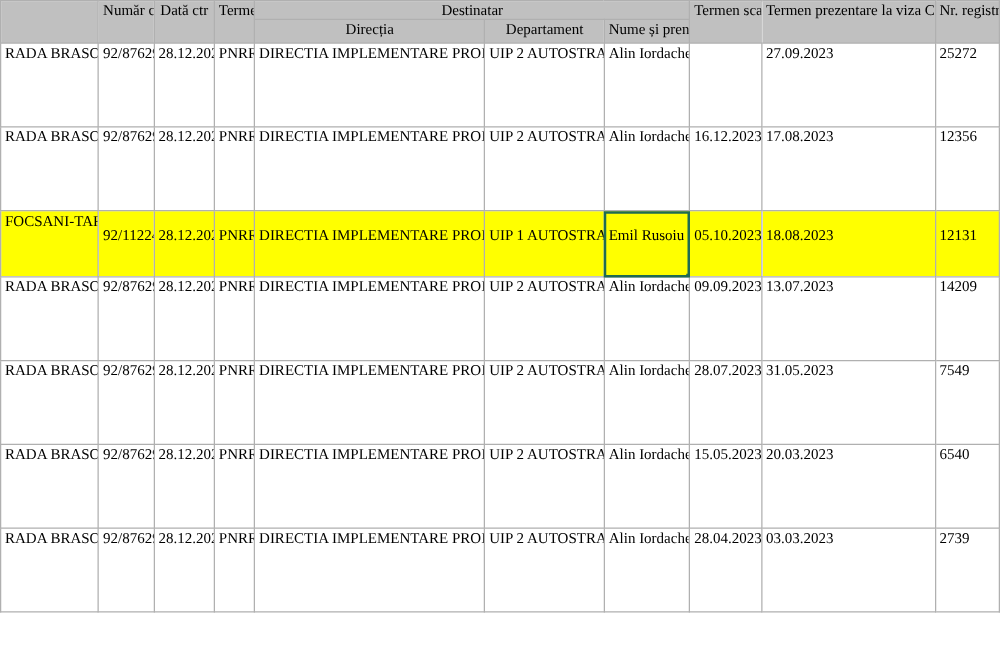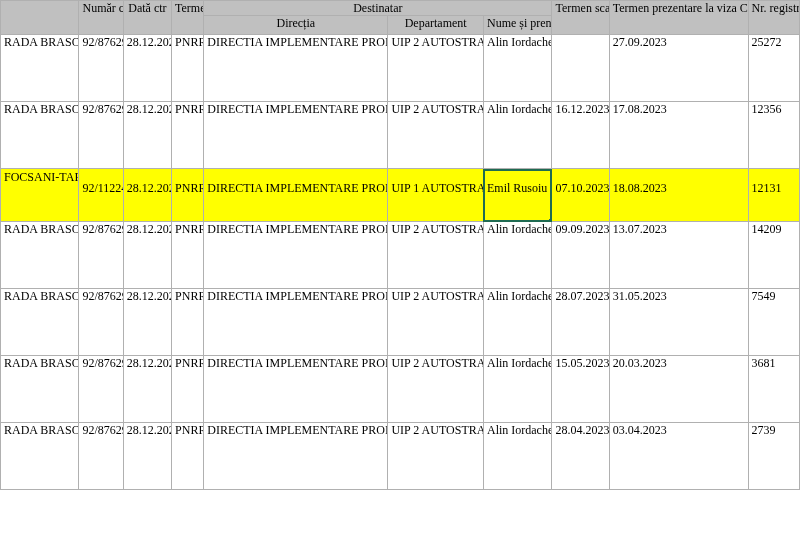--- a/index.html
+++ b/index.html
@@ -169,21 +169,21 @@
       </tr>
 
       <tr class="highlight">
         <td class="obiectiv-cell r1">FOCSANI-TARG KM</td>
         <td class="val-cell">92/112247</td>
         <td class="val-cell">28.12.2022</td>
         <td class="val-cell">PNRR</td>
         <td class="val-cell">DIRECTIA IMPLEMENTARE PROIECTE</td>
         <td class="val-cell">UIP 1 AUTOSTRAZI</td>
         <td class="val-cell selected-cell">Emil Rusoiu</td>
-        <td class="val-cell">07.10.2023</td>
+        <td class="val-cell">05.10.2023</td>
         <td class="val-cell">18.08.2023</td>
         <td class="val-cell">12131</td>
       </tr>
 
       <tr>
         <td class="obiectiv-cell">RADA BRASOV-SECTIUNEA 700-25+500 SI fBOR KM 0+000-</td>
         <td class="val-cell">92/87629</td>
         <td class="val-cell">28.12.2020</td>
         <td class="val-cell">PNRR</td>
         <td class="val-cell">DIRECTIA IMPLEMENTARE PROIECTE</td>
@@ -210,31 +210,31 @@
       <tr>
         <td class="obiectiv-cell">RADA BRASOV-SECTIUNEA 700-25+500 SI fBOR KM 0+000-</td>
         <td class="val-cell">92/87629</td>
         <td class="val-cell">28.12.2020</td>
         <td class="val-cell">PNRR</td>
         <td class="val-cell">DIRECTIA IMPLEMENTARE PROIECTE</td>
         <td class="val-cell">UIP 2 AUTOSTRAZI</td>
         <td class="val-cell">Alin Iordache</td>
         <td class="val-cell">15.05.2023</td>
         <td class="val-cell">20.03.2023</td>
-        <td class="val-cell">3681</td>
+        <td class="val-cell">6540</td>
       </tr>
 
       <tr>
         <td class="obiectiv-cell">RADA BRASOV-SECTIUNEA 700-25+500 SI fBOR KM 0+000-</td>
         <td class="val-cell">92/87629</td>
         <td class="val-cell">28.12.2020</td>
         <td class="val-cell">PNRR</td>
         <td class="val-cell">DIRECTIA IMPLEMENTARE PROIECTE</td>
         <td class="val-cell">UIP 2 AUTOSTRAZI</td>
         <td class="val-cell">Alin Iordache</td>
         <td class="val-cell">28.04.2023</td>
-        <td class="val-cell">03.04.2023</td>
+        <td class="val-cell">03.03.2023</td>
         <td class="val-cell">2739</td>
       </tr>
     </tbody>
   </table>
   <div class="blank-area"></div>
 </div>
 
 </body></html>

